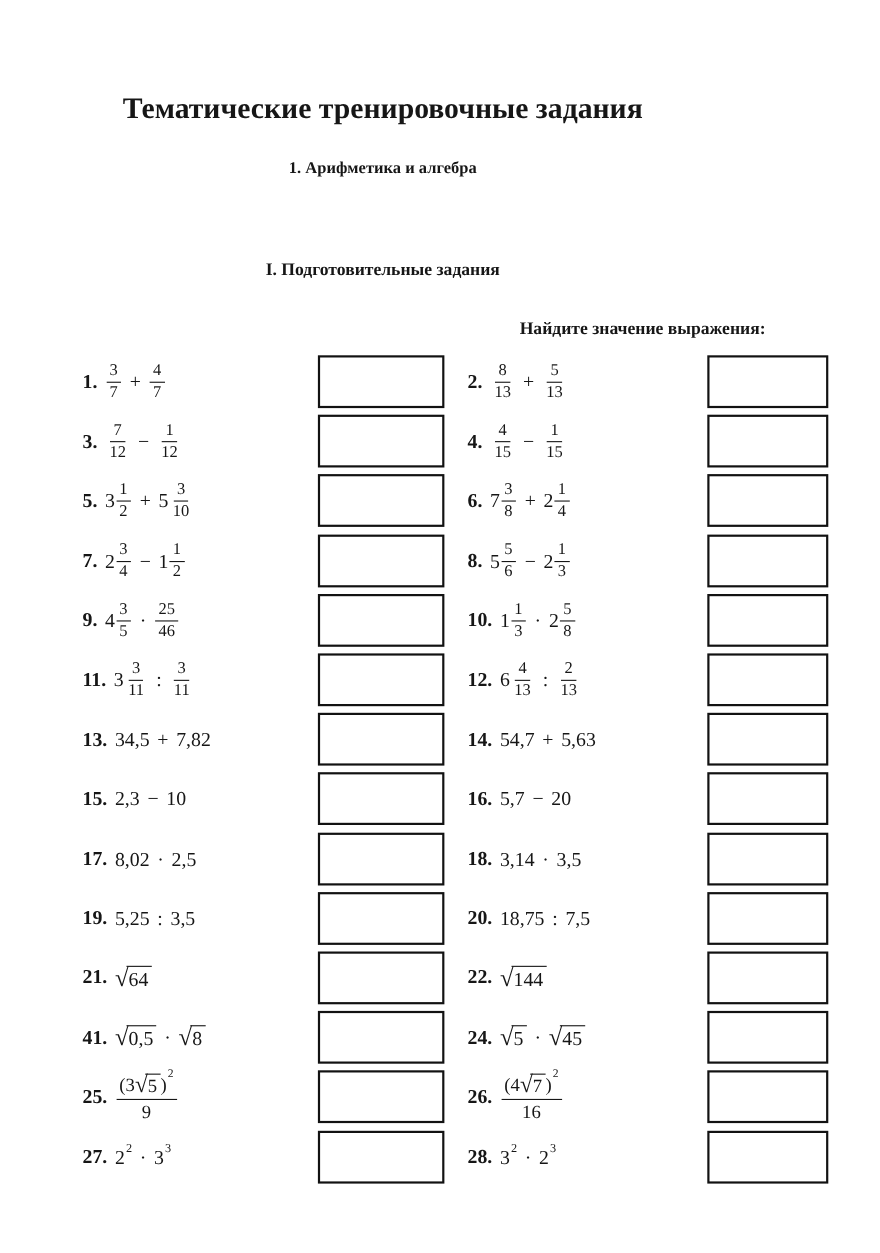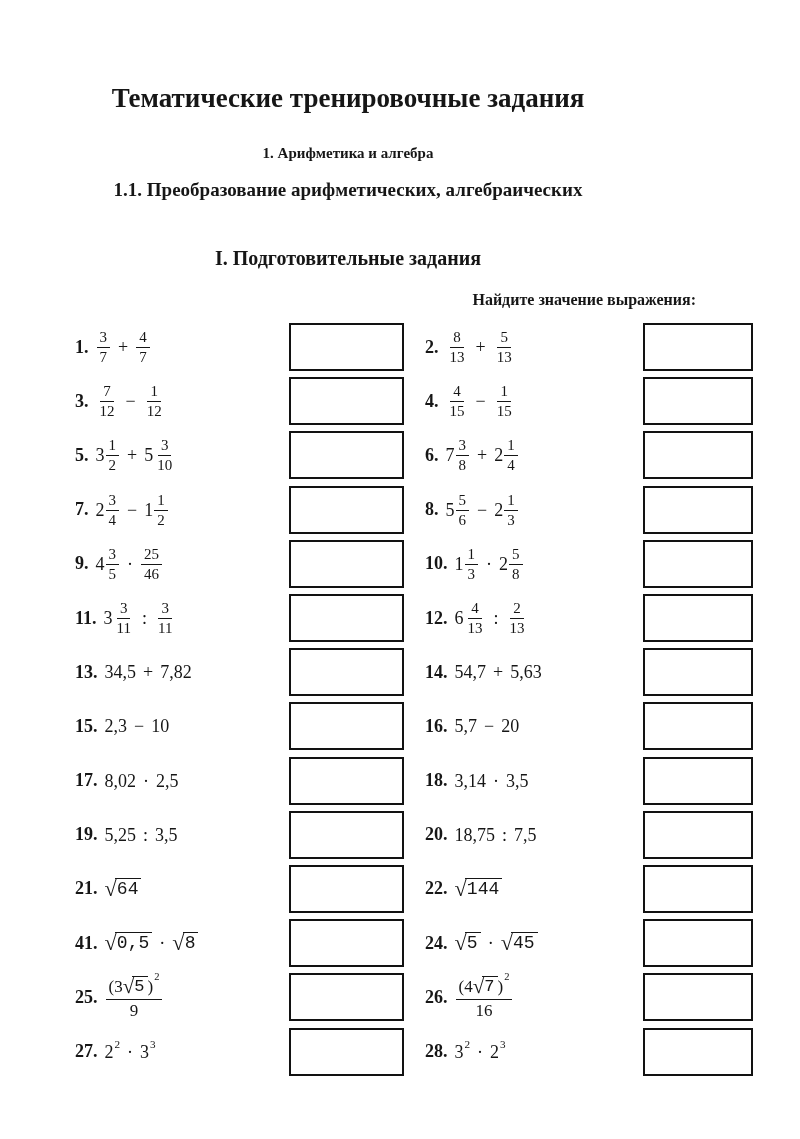--- a/index.html
+++ b/index.html
@@ -11,21 +11,21 @@
     font-family: "Liberation Serif", "DejaVu Serif", serif;
     overflow: hidden;
   }
   .heading {
     position: absolute; left: 0; width: 696px;
     text-align: center; font-weight: bold;
   }
   .title        { top: 82px;  font-size: 27px; line-height: 32px; }
   .section      { top: 139px; font-size: 15px; line-height: 28px; }
   .subsection   { top: 176px; font-size: 19px; line-height: 27px; }
-  .part-heading { top: 248px; font-size: 20px; line-height: 20px; }
+  .part-heading { top: 236px; font-size: 16px; line-height: 20px; }
   .instruction  { top: 290px; font-size: 16px; line-height: 20px; text-align: right; }
 
   .problems { position: absolute; top: 320px; left: 75px; }
   .problem-row {
     display: grid;
     grid-template-columns: 214px 115px 239px 110px;
     height: 54.2px;
     align-items: center;
   }
   .problem-cell { display: flex; align-items: center; min-width: 0; }
@@ -46,36 +46,35 @@
   }
   .mden {
     display: flex; align-items: center; justify-content: center;
     padding: 2px 3px 0; line-height: 1;
   }
   .msqrt { display: inline-flex; align-items: stretch; }
   .mrad { align-self: center; font-size: 1.25em; line-height: 1; margin-right: -2px; }
   .mradicand {
     border-top: 1.5px solid currentColor;
     padding: 1px 3px 0 2px;
-    display: flex; white-space: pre; font-family: Liberation Mono, monospace;
+    display: flex; align-items: center; white-space: pre;
   }
   .answer-box {
     width: 100%; height: 48px;
     border: 2px solid #121212;
     box-sizing: border-box;
     background: #ffffff;
   }
 </style>
 </head>
 <body>
 
 <div class="heading title">Тематические тренировочные задания</div>
 <div class="heading section">1. Арифметика и алгебра</div>
 <div class="heading subsection">
-  <div>1.1. Преобразование арифметических, алгебраических</div>
 </div>
 <div class="heading part-heading">I. Подготовительные задания</div>
 <div class="heading instruction">Найдите значение выражения:</div>
 
 <div class="problems">
     <div class="problem-row">
       <div class="problem-cell left">
         <span class="pnum">1.</span>
         <span class="pexpr">
           <span class="mfrac">

